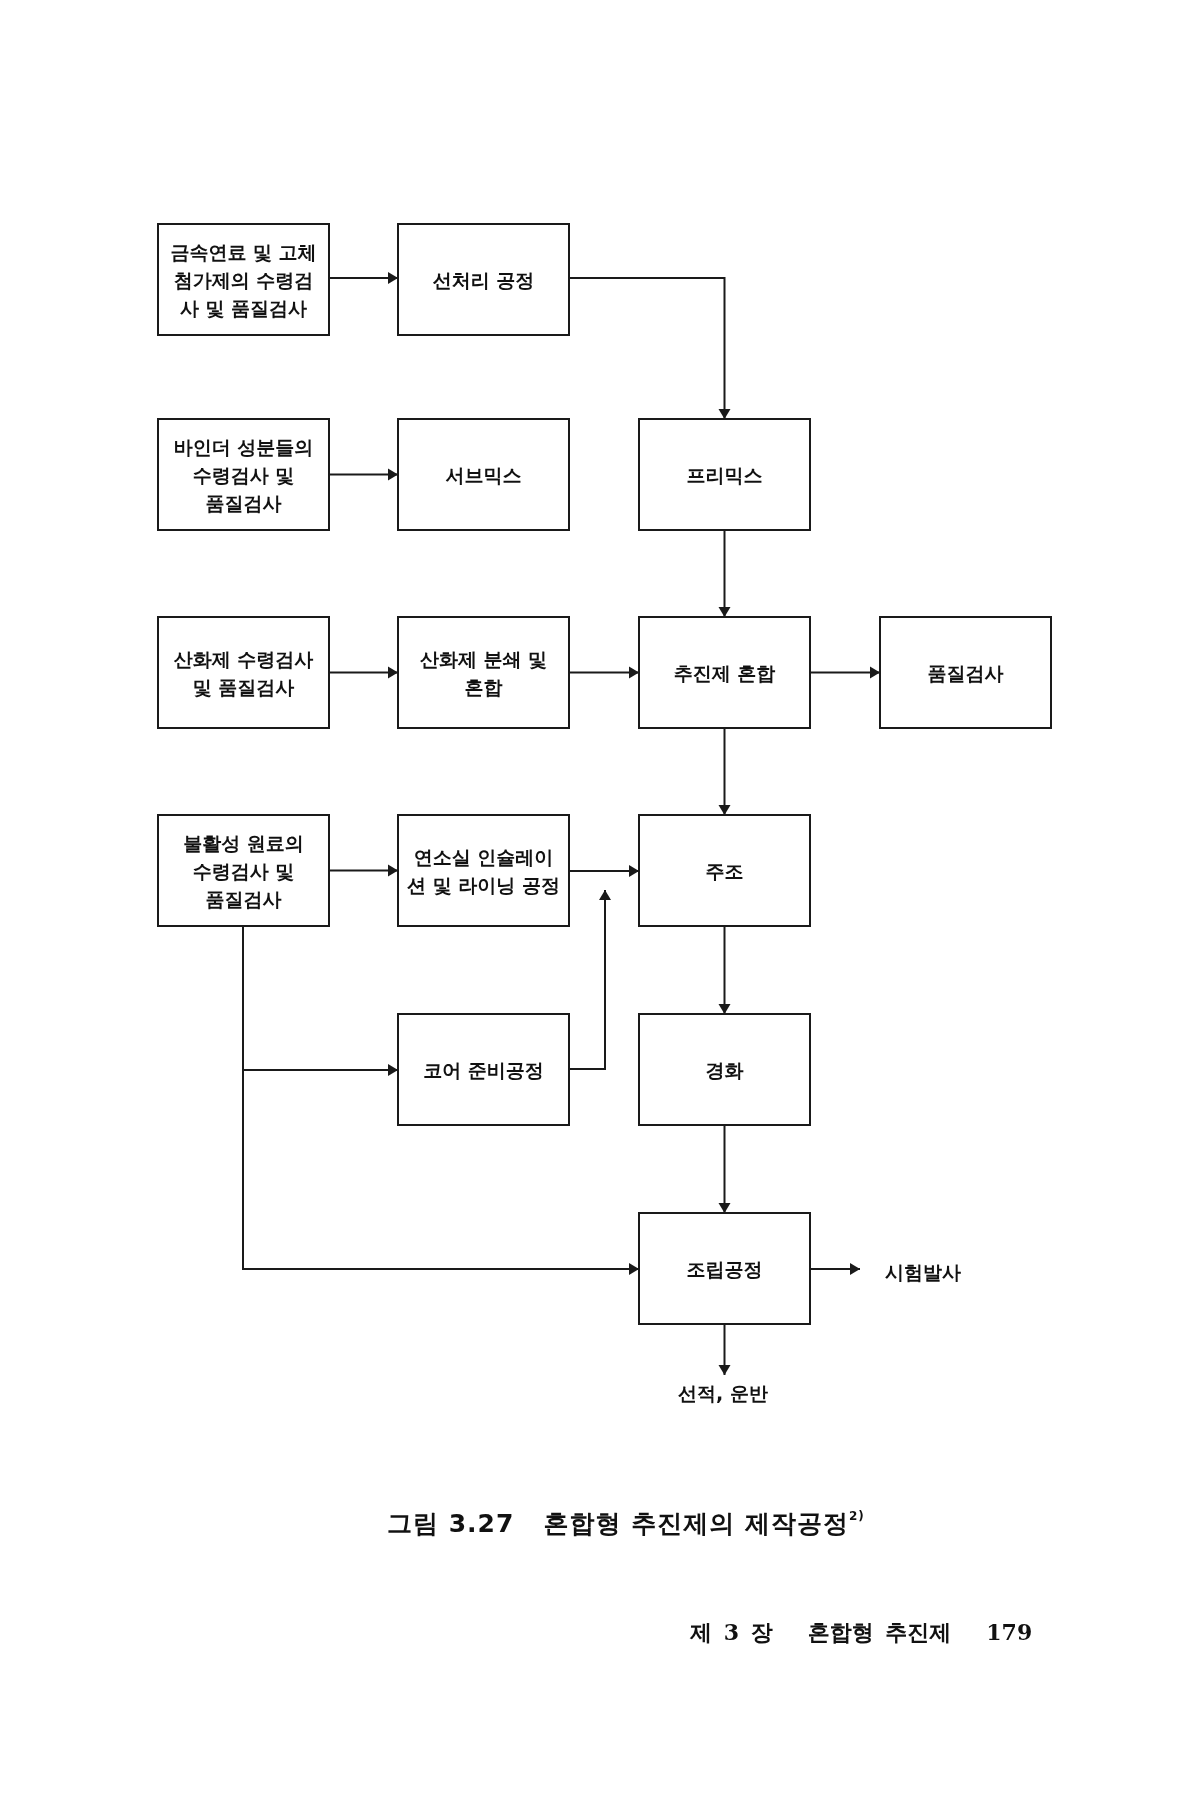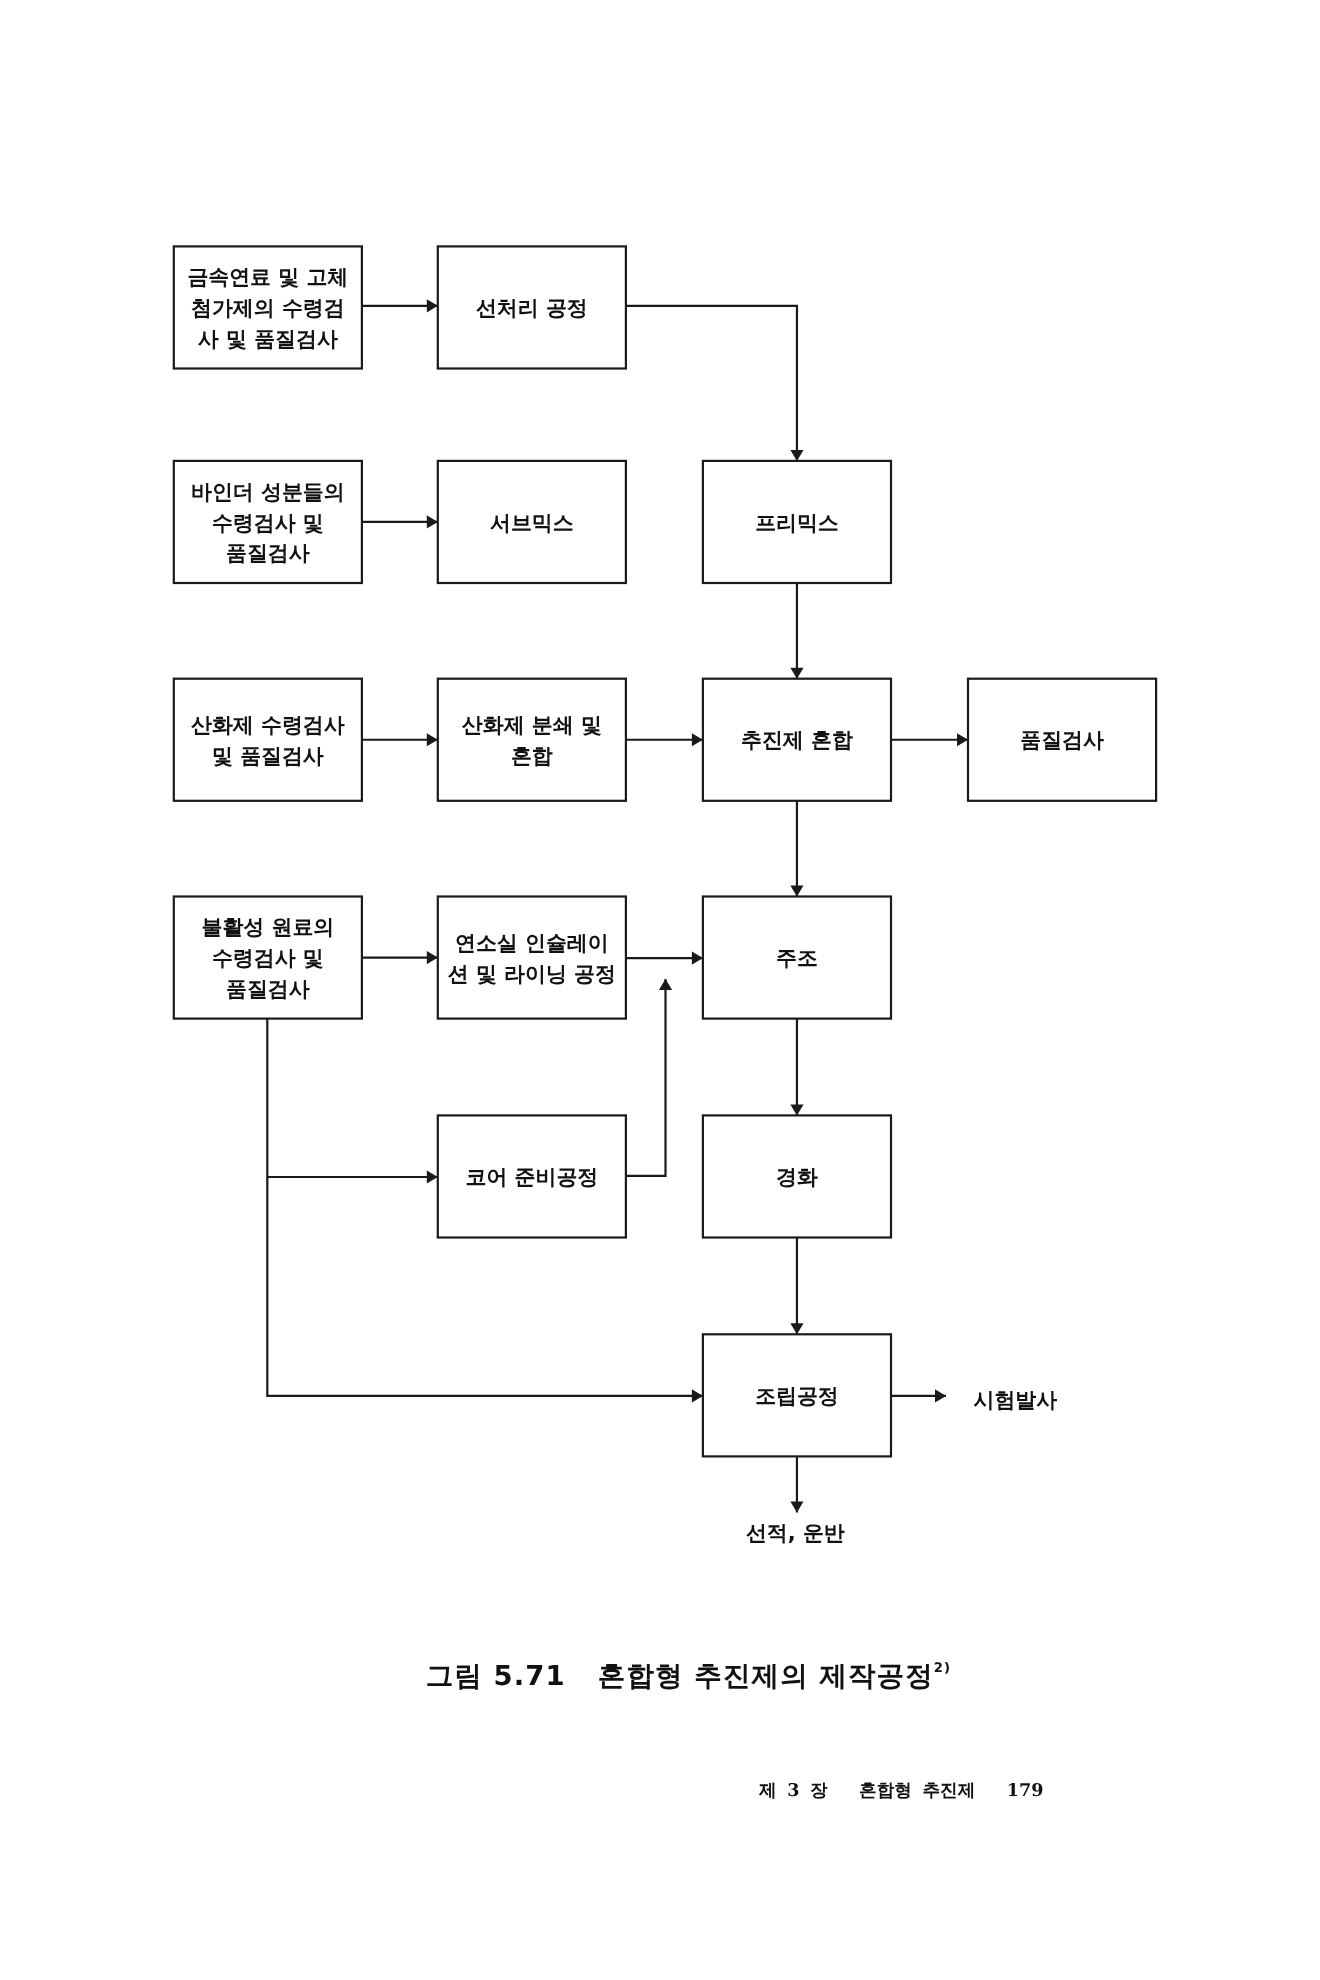--- a/index.html
+++ b/index.html
@@ -7,21 +7,21 @@
          font-family: "DejaVu Sans", "Liberation Sans", sans-serif; color: #111; }
   svg#flow { position: absolute; left: 0; top: 0; }
   .box rect { fill: #ffffff; stroke: #1a1a1a; stroke-width: 2; }
   .box text { font-family: "DejaVu Sans", sans-serif; font-size: 19px; fill: #111; font-weight: 600; }
   .edge { stroke: #1a1a1a; stroke-width: 2; fill: none; }
   .head { fill: #1a1a1a; }
   .free-label { font-family: "DejaVu Sans", sans-serif; font-size: 19px; fill: #111; font-weight: 600; }
   #caption { position: absolute; left: 387px; top: 1507px; font-size: 25px; font-weight: bold;
              font-family: "DejaVu Sans", sans-serif; white-space: pre; letter-spacing: 1px; }
   #caption sup { font-size: 12px; vertical-align: 12px; }
-  #footer { position: absolute; left: 690px; top: 1618px; font-size: 16px; font-weight: bold;
+  #footer { position: absolute; left: 690px; top: 1618px; font-size: 22px; font-weight: bold;
             font-family: "DejaVu Serif", serif; white-space: pre; word-spacing: 4px; }
 </style>
 </head>
 <body>
 
 <svg id="flow" width="1200" height="1800" xmlns="http://www.w3.org/2000/svg">
   <g id="edges-layer">
       <g>
         <polyline points="329,278 398,278" class="edge"></polyline>
         <polygon points="398,278 388,272 388,284" class="head"></polygon>
@@ -159,15 +159,15 @@
       </g>
       <g class="box">
         <rect x="639" y="1213" width="171" height="111"></rect>
         <text x="724.5" y="1275.5" text-anchor="middle">조립공정</text>
       </g>
     </g>
   <text class="free-label" id="out-test-firing" x="885" y="1279">시험발사</text>
   <text class="free-label" id="out-shipping" x="723" y="1400" text-anchor="middle">선적, 운반</text>
 </svg>
 
-<div id="caption"><span>그림 5.71</span>   <span>혼합형 추진제의 제작공정</span><sup>2)</sup></div>
+<div id="caption"><span>그림 3.27</span>   <span>혼합형 추진제의 제작공정</span><sup>2)</sup></div>
 
 <div id="footer"><span>제 3 장</span>   <span>혼합형 추진제</span>   <span>179</span></div>
 
 </body></html>

